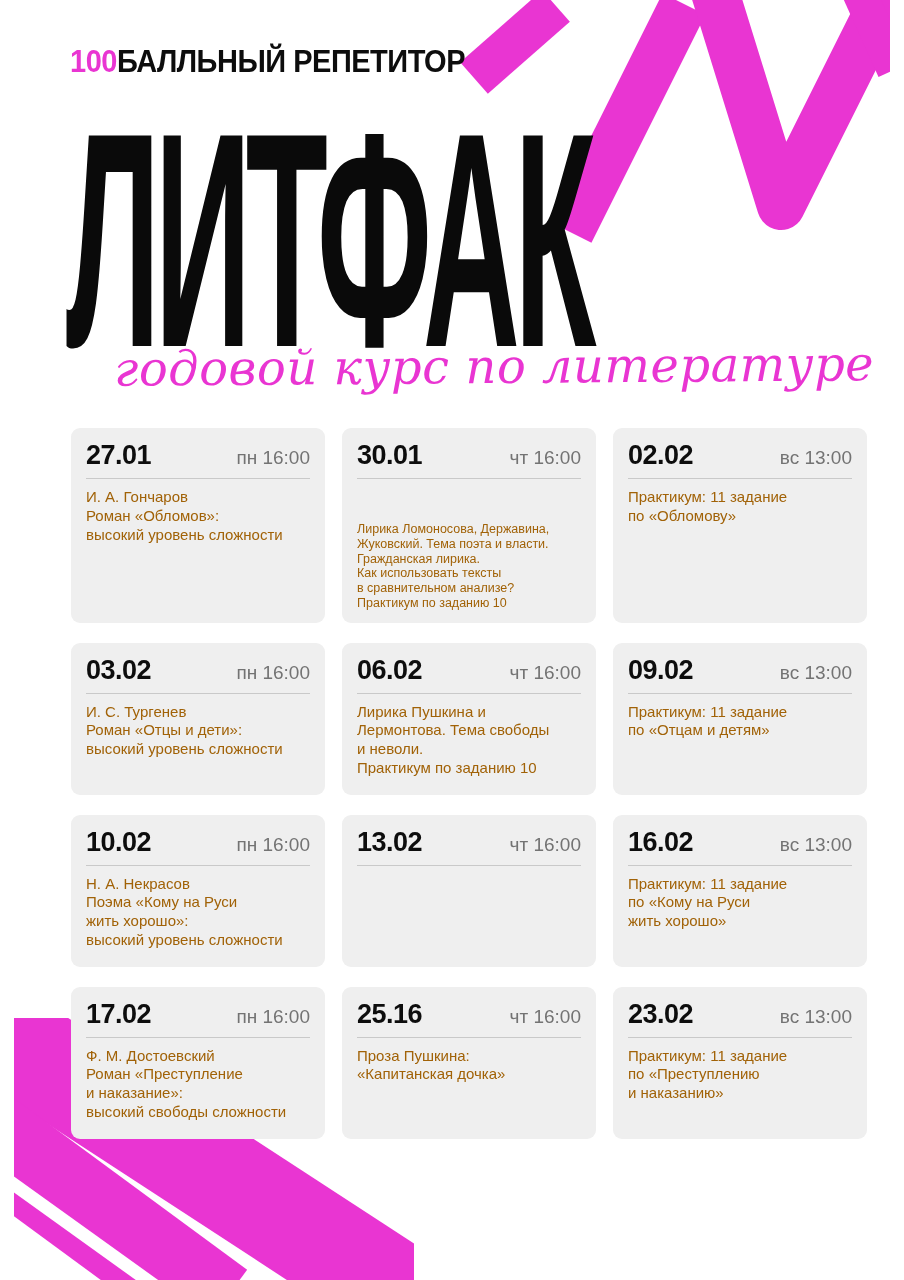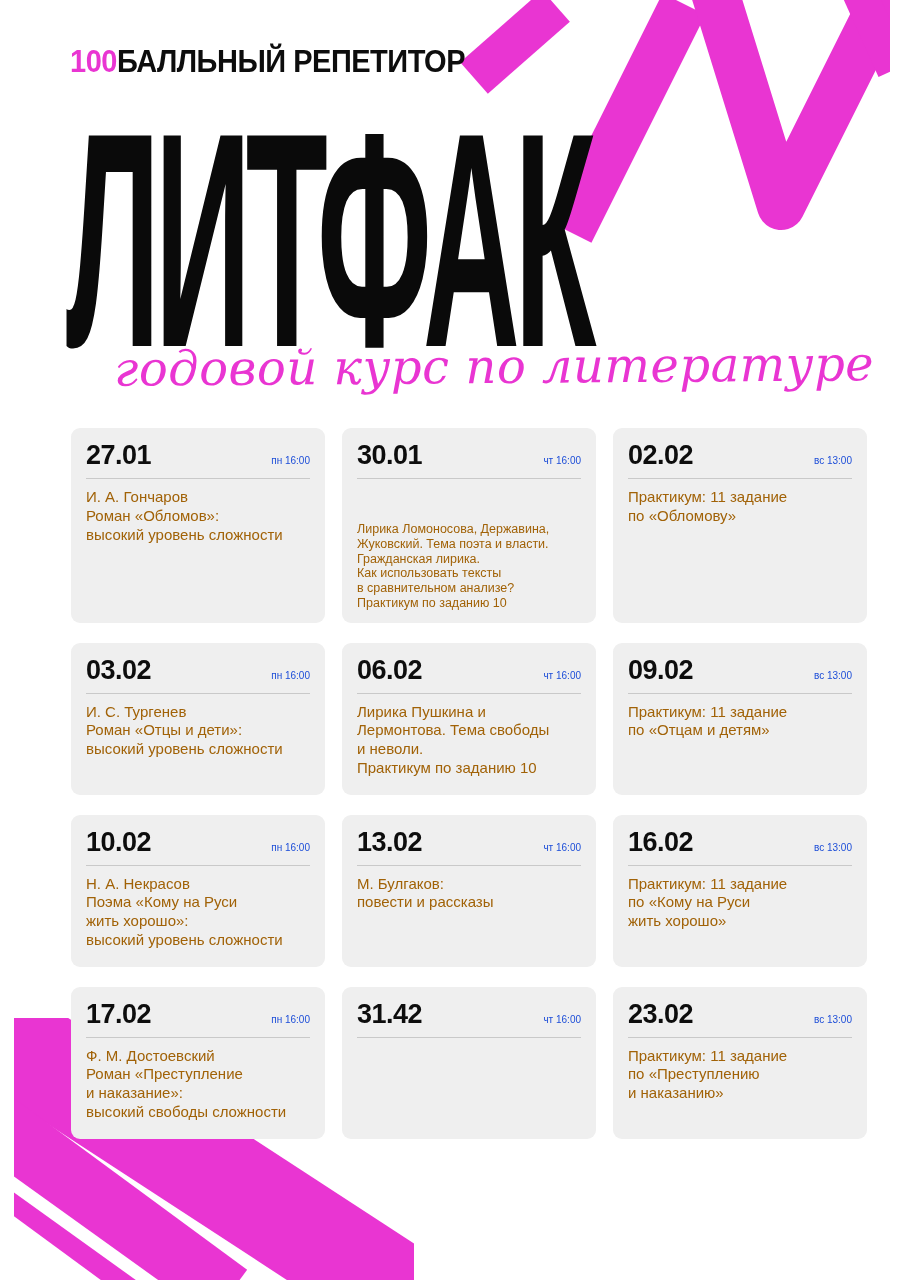--- a/index.html
+++ b/index.html
@@ -52,21 +52,21 @@
     background:var(--card-bg); border-radius:9px;
     padding:12px 15px 12px 15px; color:var(--ink);
   }
   .card-head {
     display:flex; justify-content:space-between; align-items:baseline;
   }
   .card-date {
     font-size:27px; font-weight:700; letter-spacing:-0.5px; line-height:31px;
     color:#0d0d0d;
   }
-  .card-daytime { font-size:10px; color:#1d4ed8; }
+  .card-daytime { font-size:19px; color:#737373; }
   .card-divider {
     height:1px; background:var(--divider); border:0;
     margin:7px 0 9px 0;
   }
   .card-desc {
     font-size:15px; line-height:1.25; color:#a16207;
     white-space:pre-line;
   }
   .card.small .card-desc { font-size:12.5px; line-height:1.18;margin-top:43px; }
 </style>
@@ -176,22 +176,20 @@
 жить хорошо»:
 высокий уровень сложности</div>
     </div>
 
     <div class="card">
       <div class="card-head">
         <span class="card-date">13.02</span>
         <span class="card-daytime">чт 16:00</span>
       </div>
       <div class="card-divider"></div>
-      <div class="card-desc">М. Булгаков:
-повести и рассказы</div>
     </div>
 
     <div class="card">
       <div class="card-head">
         <span class="card-date">16.02</span>
         <span class="card-daytime">вс 13:00</span>
       </div>
       <div class="card-divider"></div>
       <div class="card-desc">Практикум: 11 задание
 по «Кому на Руси
@@ -205,24 +203,26 @@
       </div>
       <div class="card-divider"></div>
       <div class="card-desc">Ф. М. Достоевский
 Роман «Преступление
 и наказание»:
 высокий свободы сложности</div>
     </div>
 
     <div class="card">
       <div class="card-head">
-        <span class="card-date">31.42</span>
-        <span class="card-daytime">чт 16:00</span>
-      </div>
-      <div class="card-divider"></div>
+        <span class="card-date">25.16</span>
+        <span class="card-daytime">чт 16:00</span>
+      </div>
+      <div class="card-divider"></div>
+      <div class="card-desc">Проза Пушкина:
+«Капитанская дочка»</div>
     </div>
 
     <div class="card">
       <div class="card-head">
         <span class="card-date">23.02</span>
         <span class="card-daytime">вс 13:00</span>
       </div>
       <div class="card-divider"></div>
       <div class="card-desc">Практикум: 11 задание
 по «Преступлению

